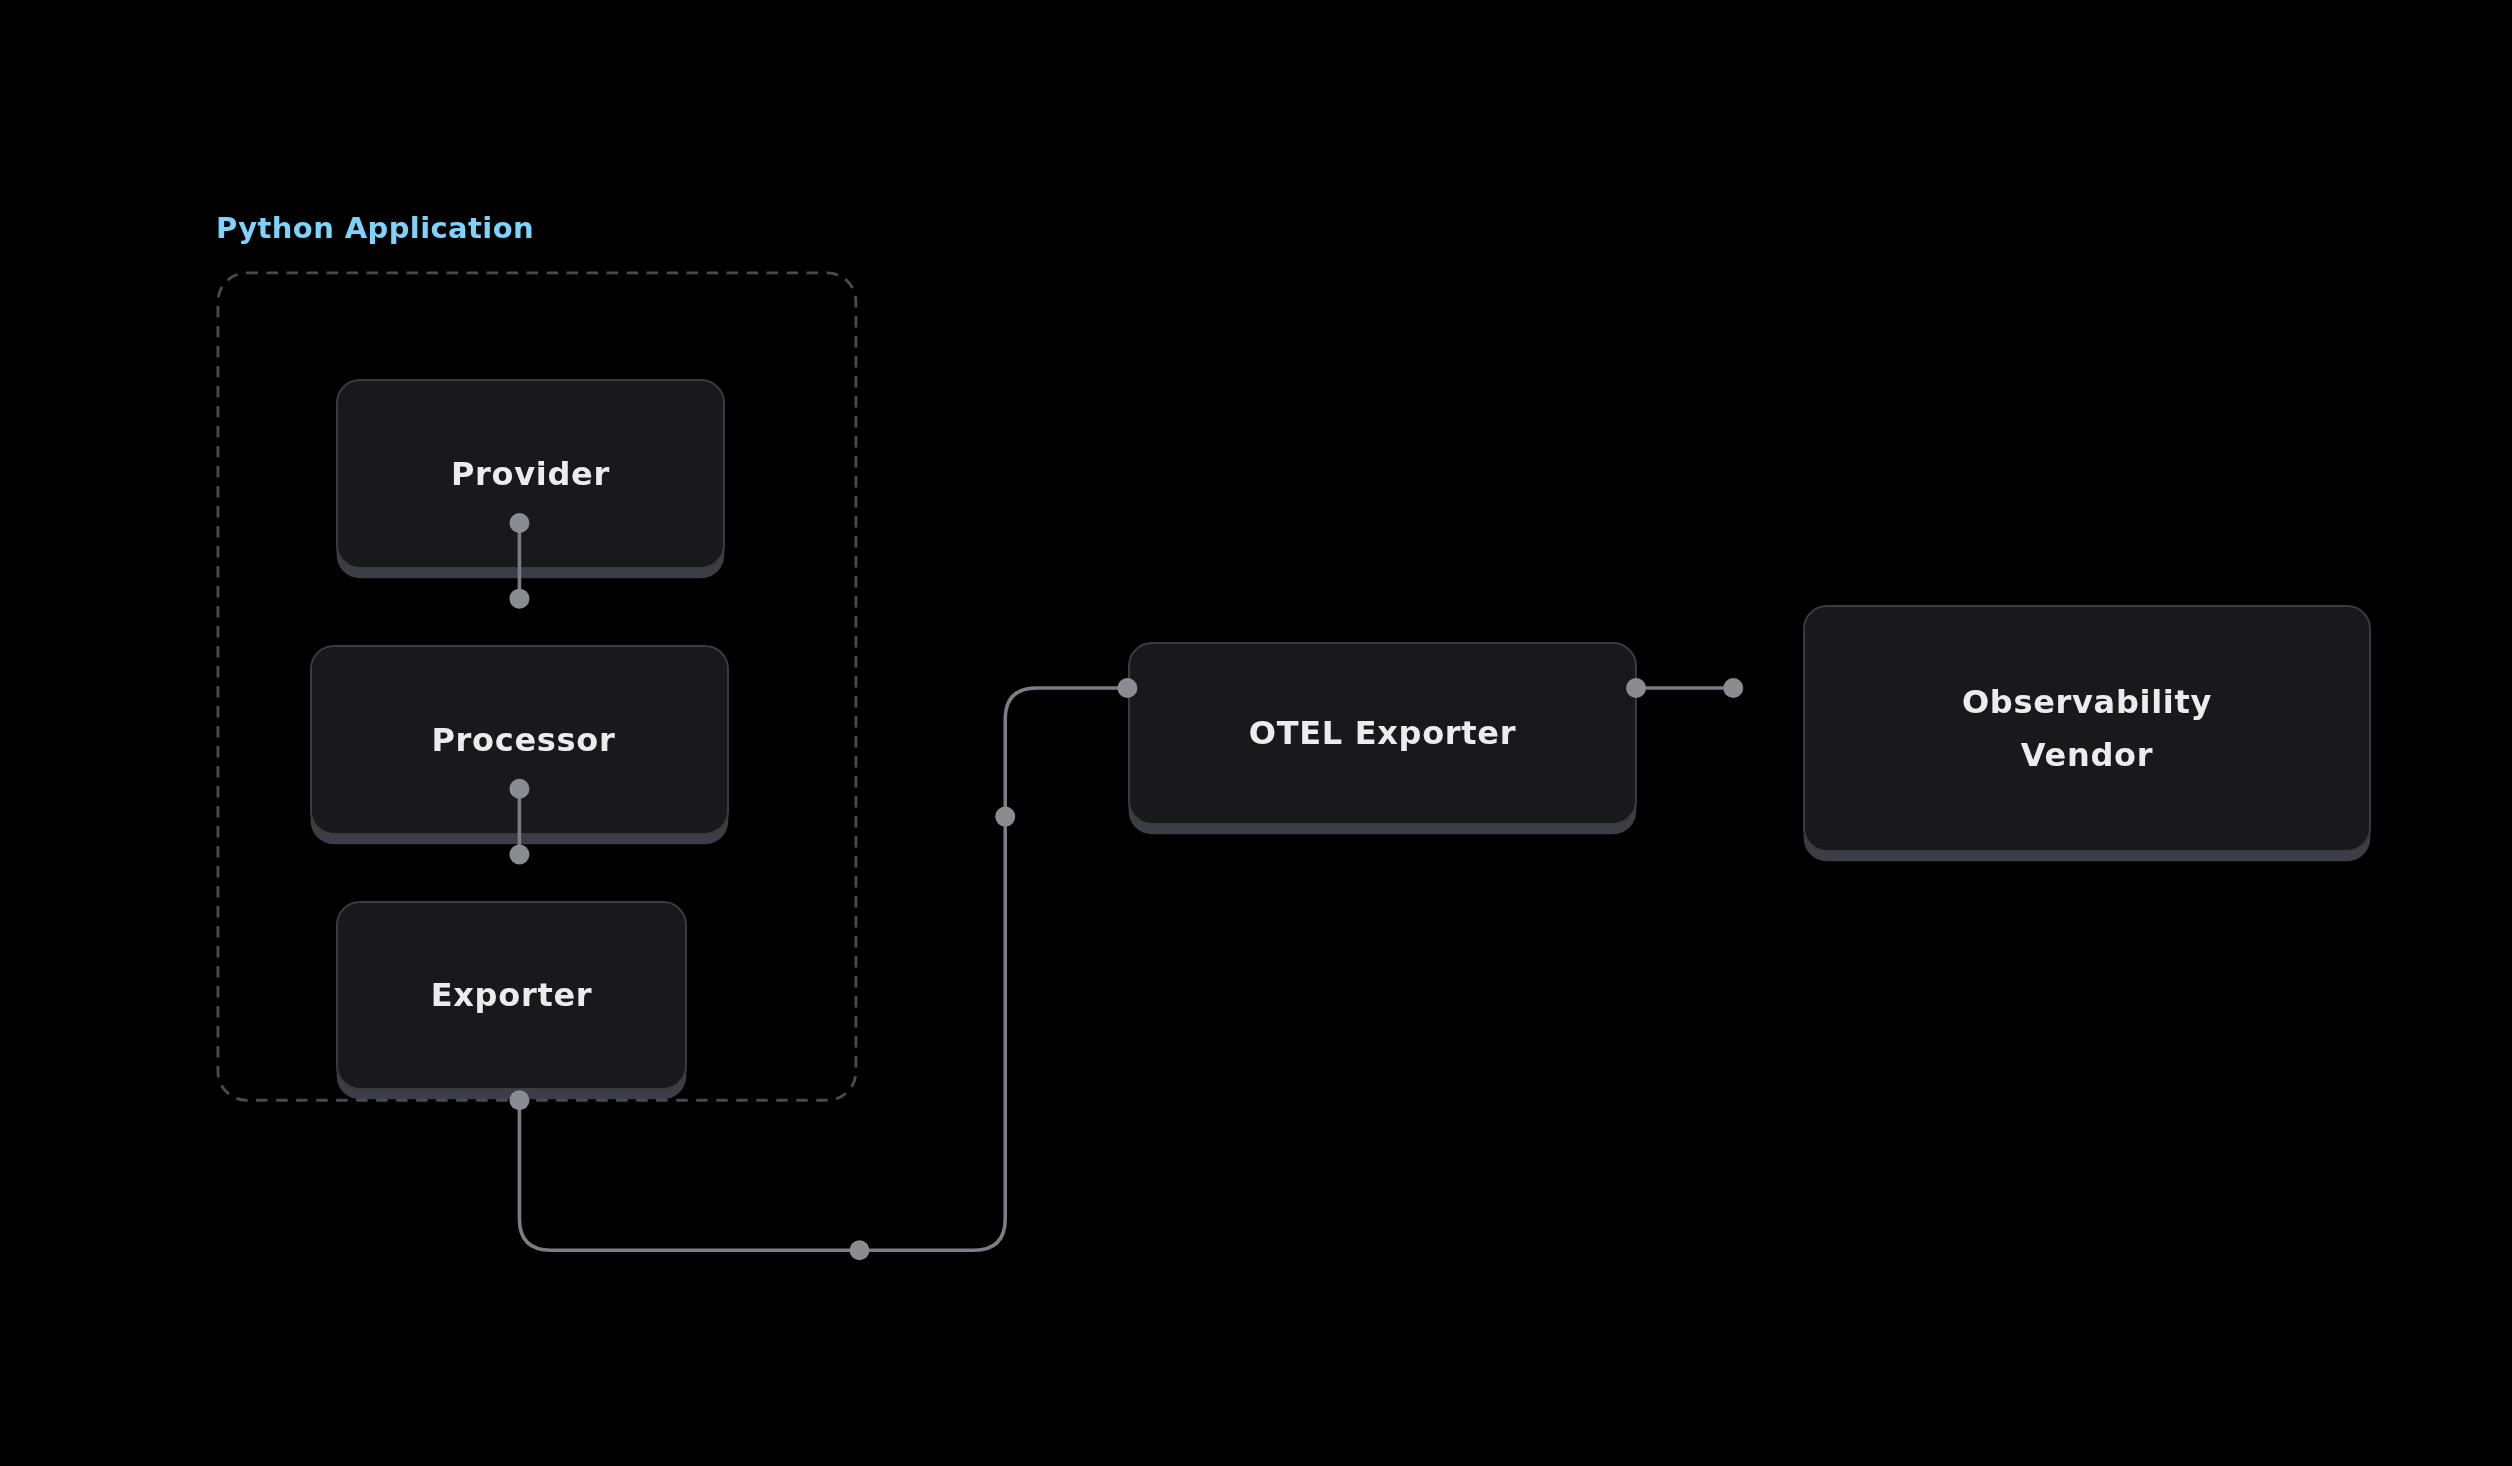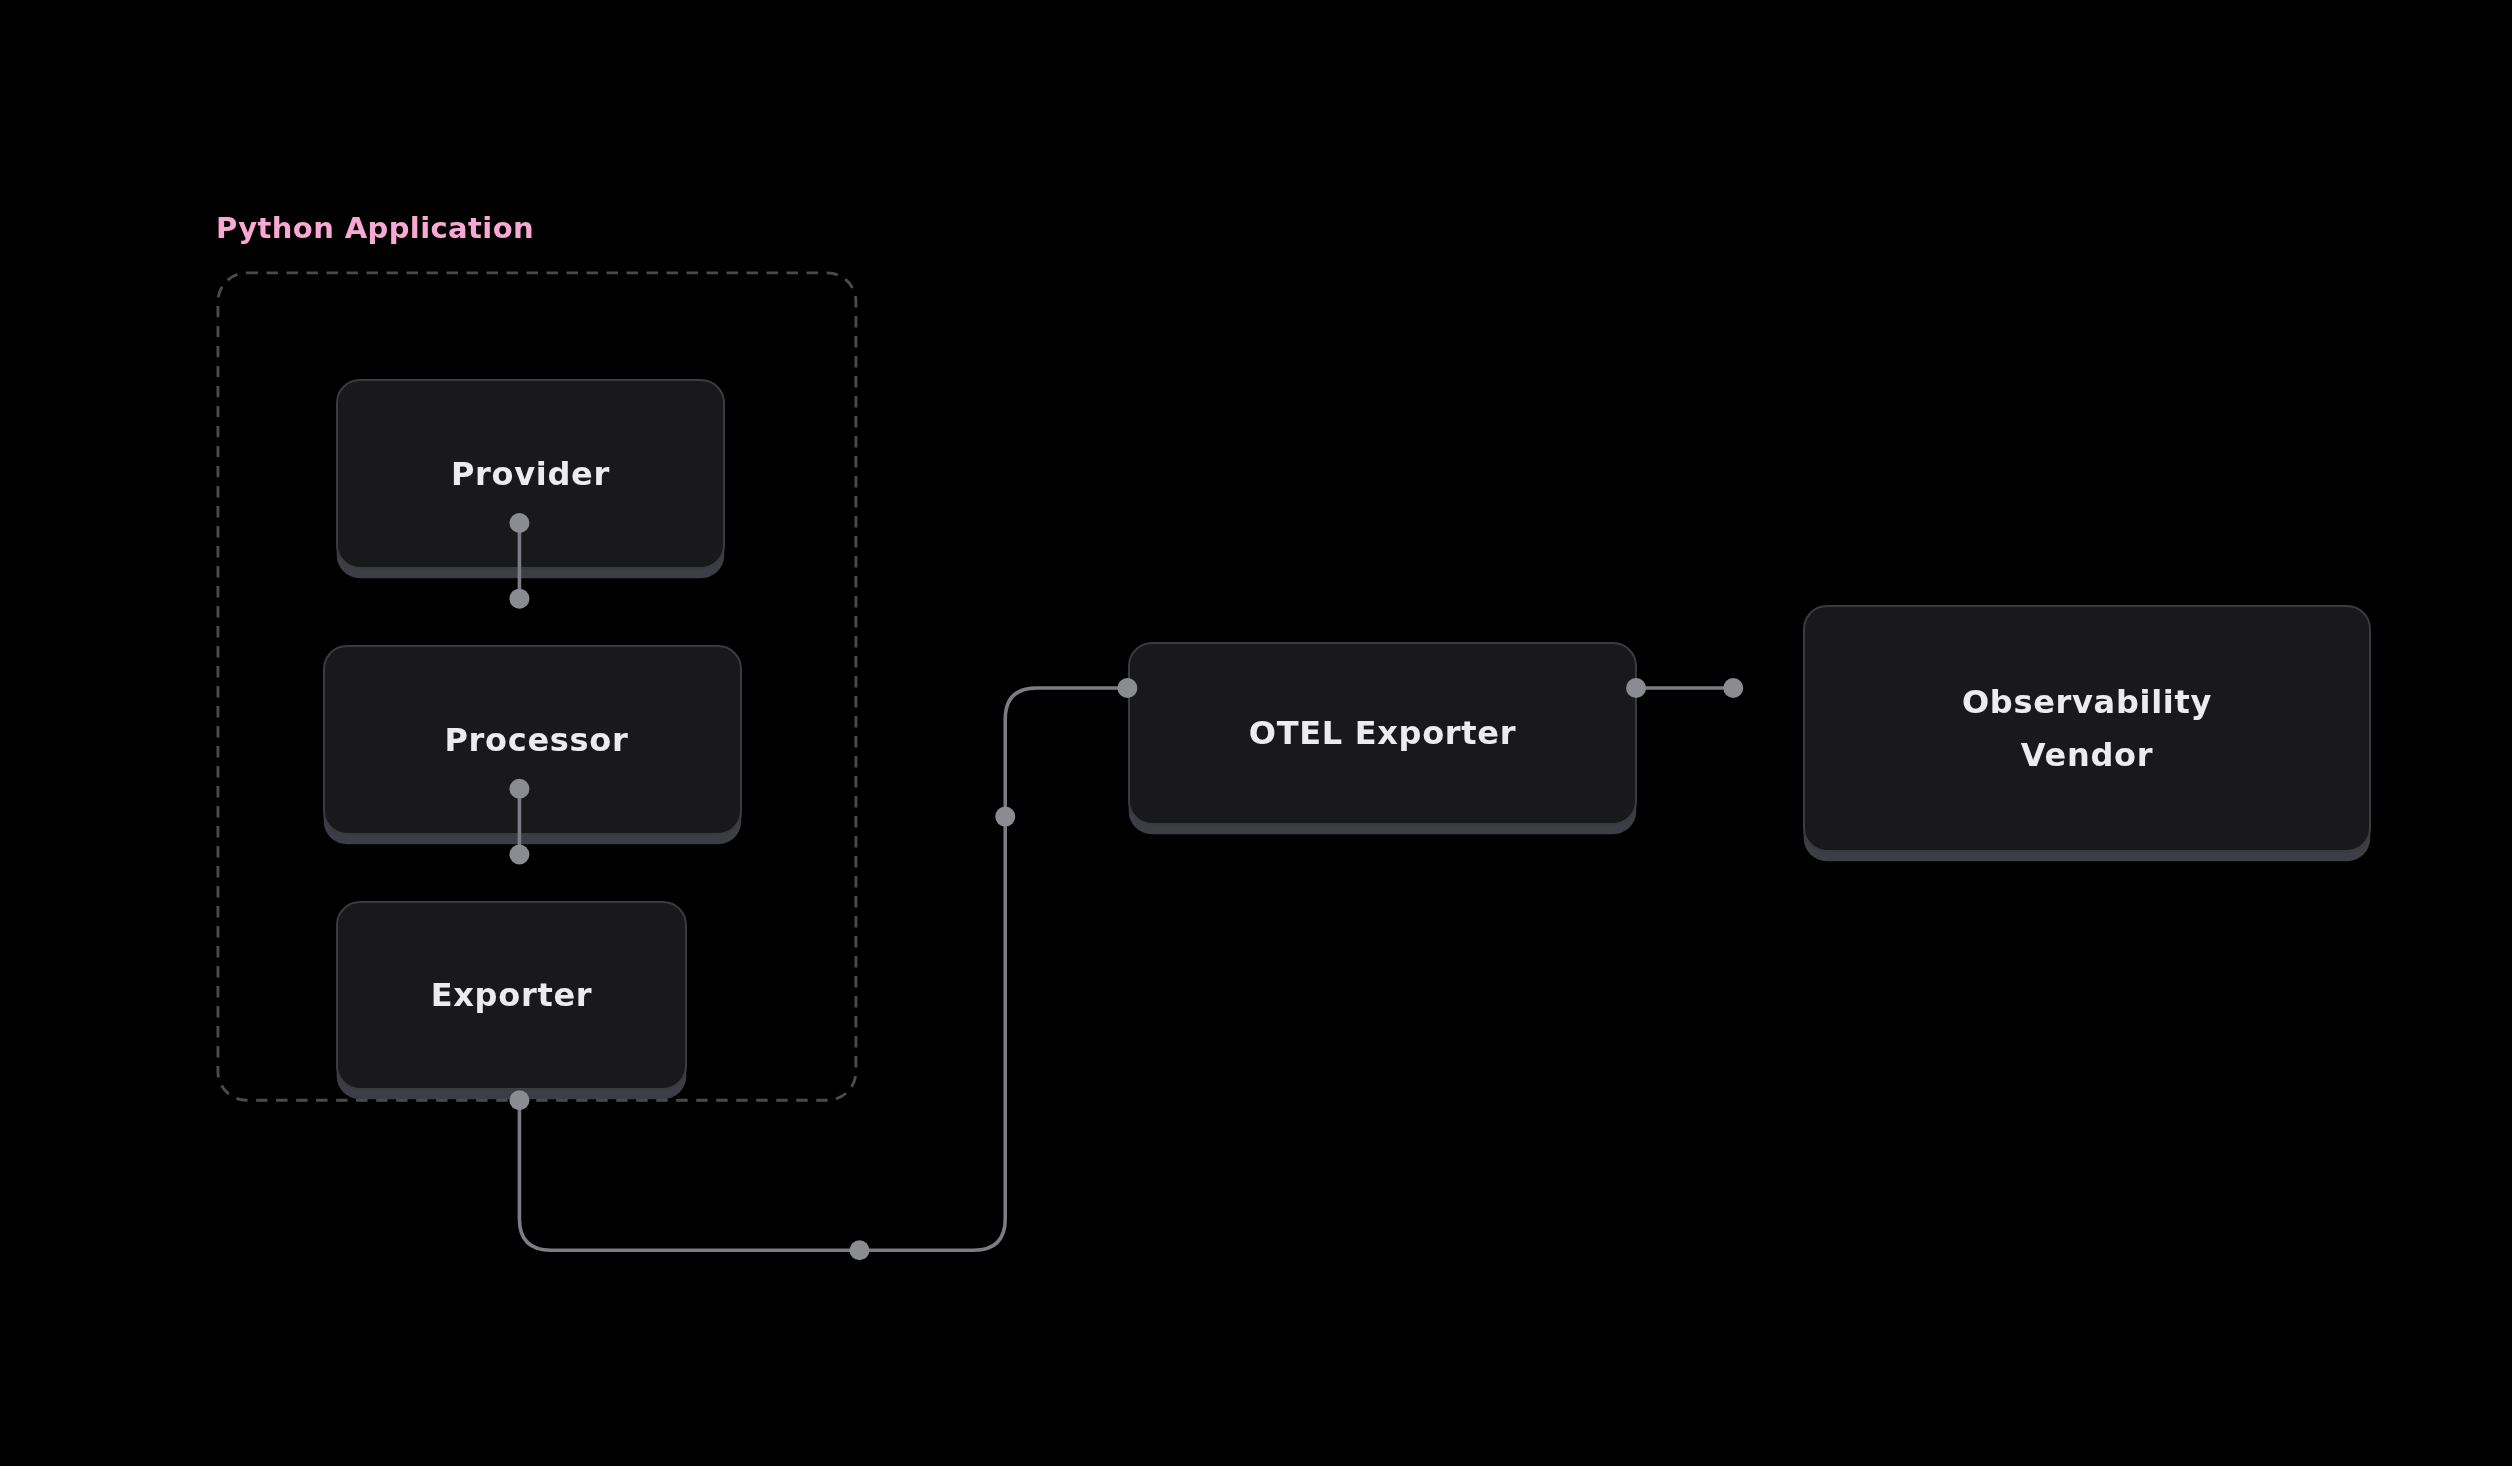--- a/index.html
+++ b/index.html
@@ -12,21 +12,21 @@
     width: 2512px;
     height: 1466px;
     background: #000000;
     overflow: hidden;
     font-family: "DejaVu Sans", "Liberation Sans", sans-serif;
   }
   .group-label {
     position: absolute;
     left: 216px;
     top: 211px;
-    color: #f9a8d4;
+    color: #7dd3fc;
     font-size: 29px;
     font-weight: 600;
     letter-spacing: 0.4px;
     white-space: nowrap;
   }
   .connector-layer {
     position: absolute;
     left: 0;
     top: 0;
     width: 2512px;
@@ -47,21 +47,21 @@
     justify-content: center;
     text-align: center;
     color: #ececef;
     font-size: 32px;
     font-weight: 700;
     letter-spacing: 0.7px;
     line-height: 1.65;
     margin-top: 46px;
   }
   #node-provider  { left: 336px;  top: 333px;  width: 389px; height: 190px; }
-  #node-processor { left: 323px;  top: 599px;  width: 419px; height: 190px; padding-left: 8px; }
+  #node-processor { left: 310px;  top: 599px;  width: 419px; height: 190px; padding-left: 8px; }
   #node-exporter  { left: 336px;  top: 855px; width: 351px; height: 189px; }
   #node-otel      { left: 1128px; top: 596px;  width: 509px; height: 183px; }
   #node-vendor    { left: 1803px; top: 559px;  width: 568px; height: 247px; }
   #node-vendor .node-label {
     display: inline-block;
     max-width: 336px;
   }
 </style>
 </head>
 <body>

